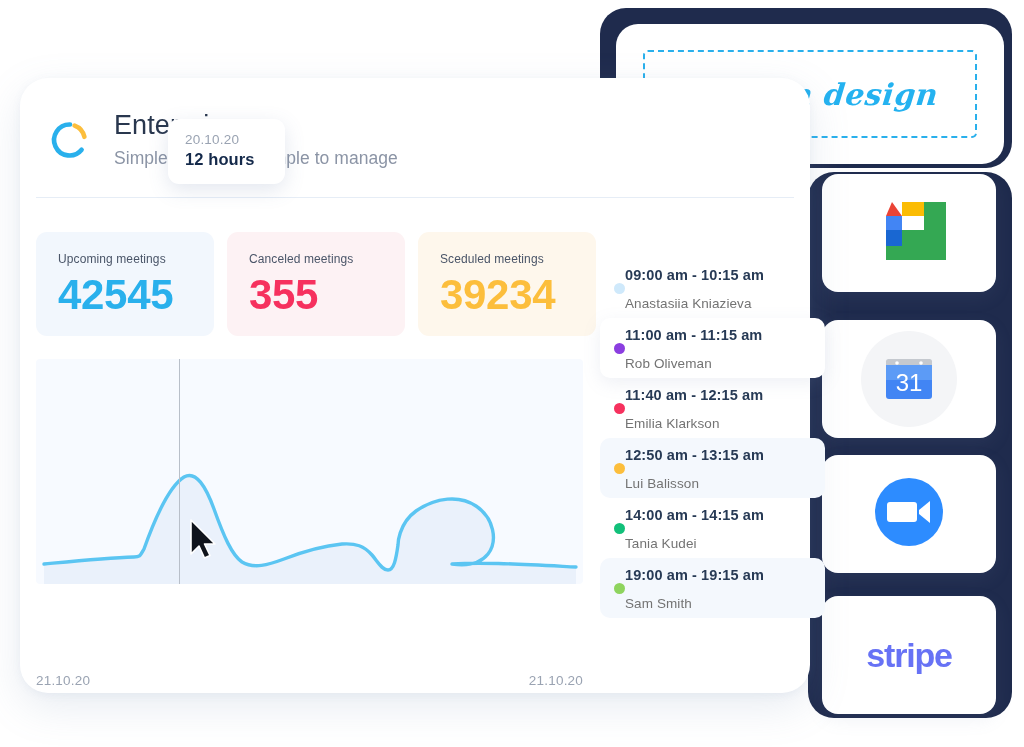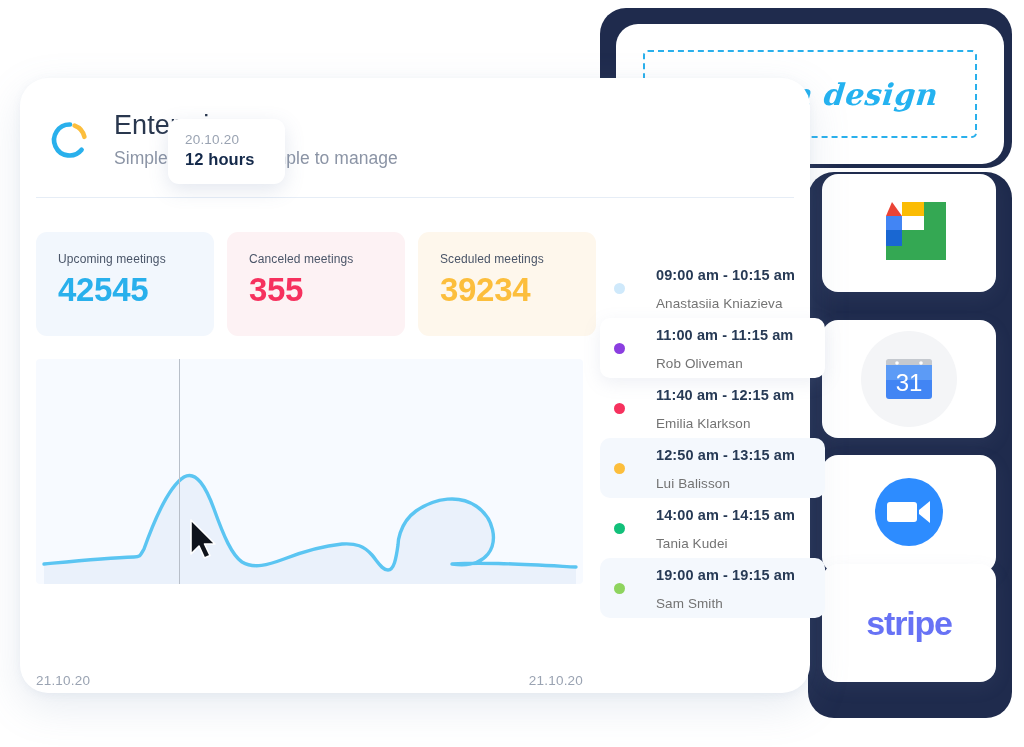--- a/index.html
+++ b/index.html
@@ -35,21 +35,21 @@
     background: #e6edf6;
   }
 
   
   .stats { position: absolute; left: 16px; top: 154px; display: flex; gap: 13px; }
   .stat {
     width: 178px; height: 104px; border-radius: 11px;
     padding: 20px 0 0 22px;
   }
   .stat .lbl { font-size: 12px; color: #4a5568; font-weight: 400; letter-spacing: .1px; }
-  .stat .val { font-size: 33px; font-weight: 700; margin-top: 5px; letter-spacing: -.3px; }
+  .stat .val { font-size: 42px; font-weight: 700; margin-top: 5px; letter-spacing: -.3px; }
   .stat-blue   { background: #f2f7fd; }
   .stat-blue   .val { color: #29b0ec; }
   .stat-red    { background: #fdf2f4; }
   .stat-red    .val { color: #f6315e; }
   .stat-amber  { background: #fef7ec; }
   .stat-amber  .val { color: #fcbe3c; }
 
   
   .chart-wrap {
     position: absolute; left: 16px; top: 281px;
@@ -77,21 +77,21 @@
     display: flex; justify-content: space-between;
     font-size: 13.5px; color: #9aa3b2; letter-spacing: .2px;
   }
 
   
   .meetings {
     position: absolute; left: 600px; top: 258px; width: 225px; z-index: 6;
   }
   .m-row {
     position: relative; display: flex; align-items: center;
-    gap: 31px; height: 60px; padding-left: 14px;
+    gap: 0; height: 60px; padding-left: 14px;
     border-radius: 10px;
   }
   .m-row.card {
     background: #ffffff;
     box-shadow: 0 5px 18px rgba(120,140,180,.13);
     z-index: 2;
   }
   .m-row.tint { background: #f4f8fd; }
   .dot { width: 11px; height: 11px; border-radius: 50%; flex: 0 0 11px; }
   .m-time { font-size: 14.5px; color: #273a55; font-weight: 700; letter-spacing: .1px; }
@@ -124,21 +124,21 @@
   .logos-shadow { left: 808px; top: 172px; width: 204px; height: 546px; }
   .logo-card {
     position: absolute; left: 822px; width: 174px; height: 118px;
     background: #ffffff; border-radius: 16px; z-index: 3;
     display: flex; align-items: center; justify-content: center;
     box-shadow: 0 6px 18px rgba(120,140,180,.10);
   }
   .lc-1 { top: 174px; }
   .lc-2 { top: 320px; }
   .lc-3 { top: 455px; }
-  .lc-4 { top: 564px; }
+  .lc-4 { top: 596px; }
 
   .stripe-word {
     font-size: 34px; font-weight: 700; color: #6772f5;
     letter-spacing: -1.2px;
   }
   .cal-circle {
     width: 96px; height: 96px; border-radius: 50%;
     background: #f4f5f7; display: flex; align-items: center; justify-content: center;
   }
 </style>

